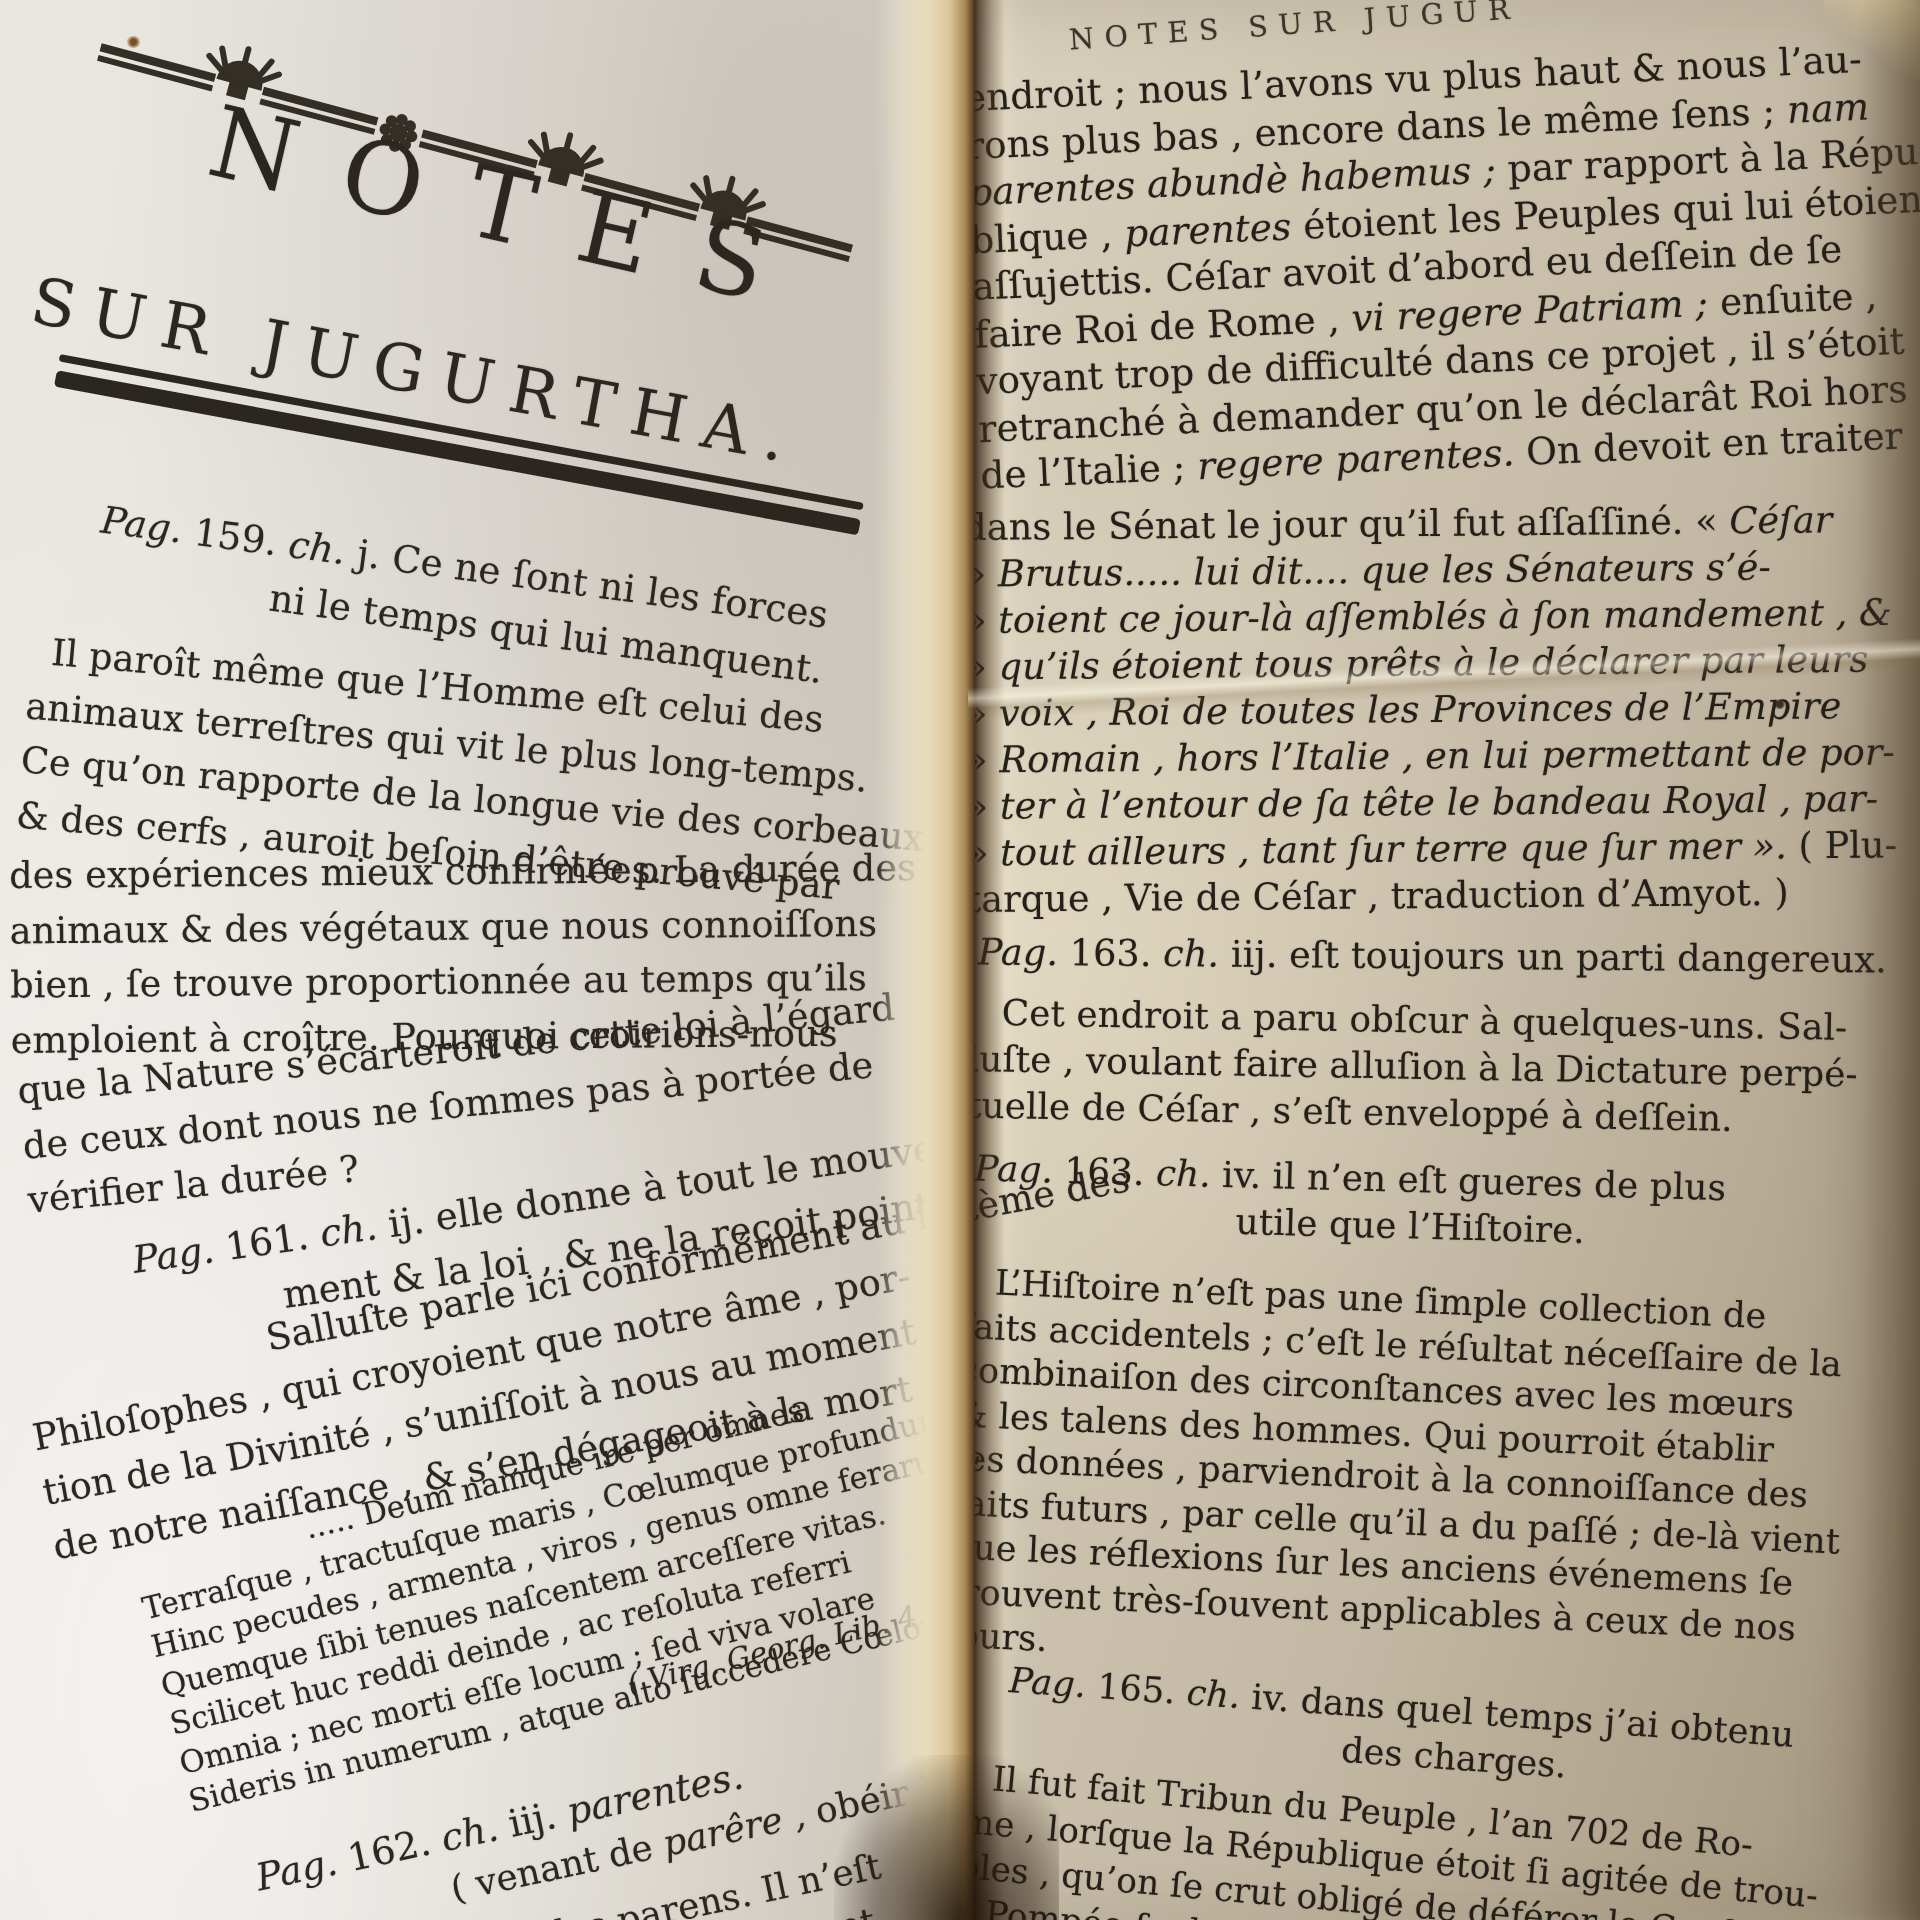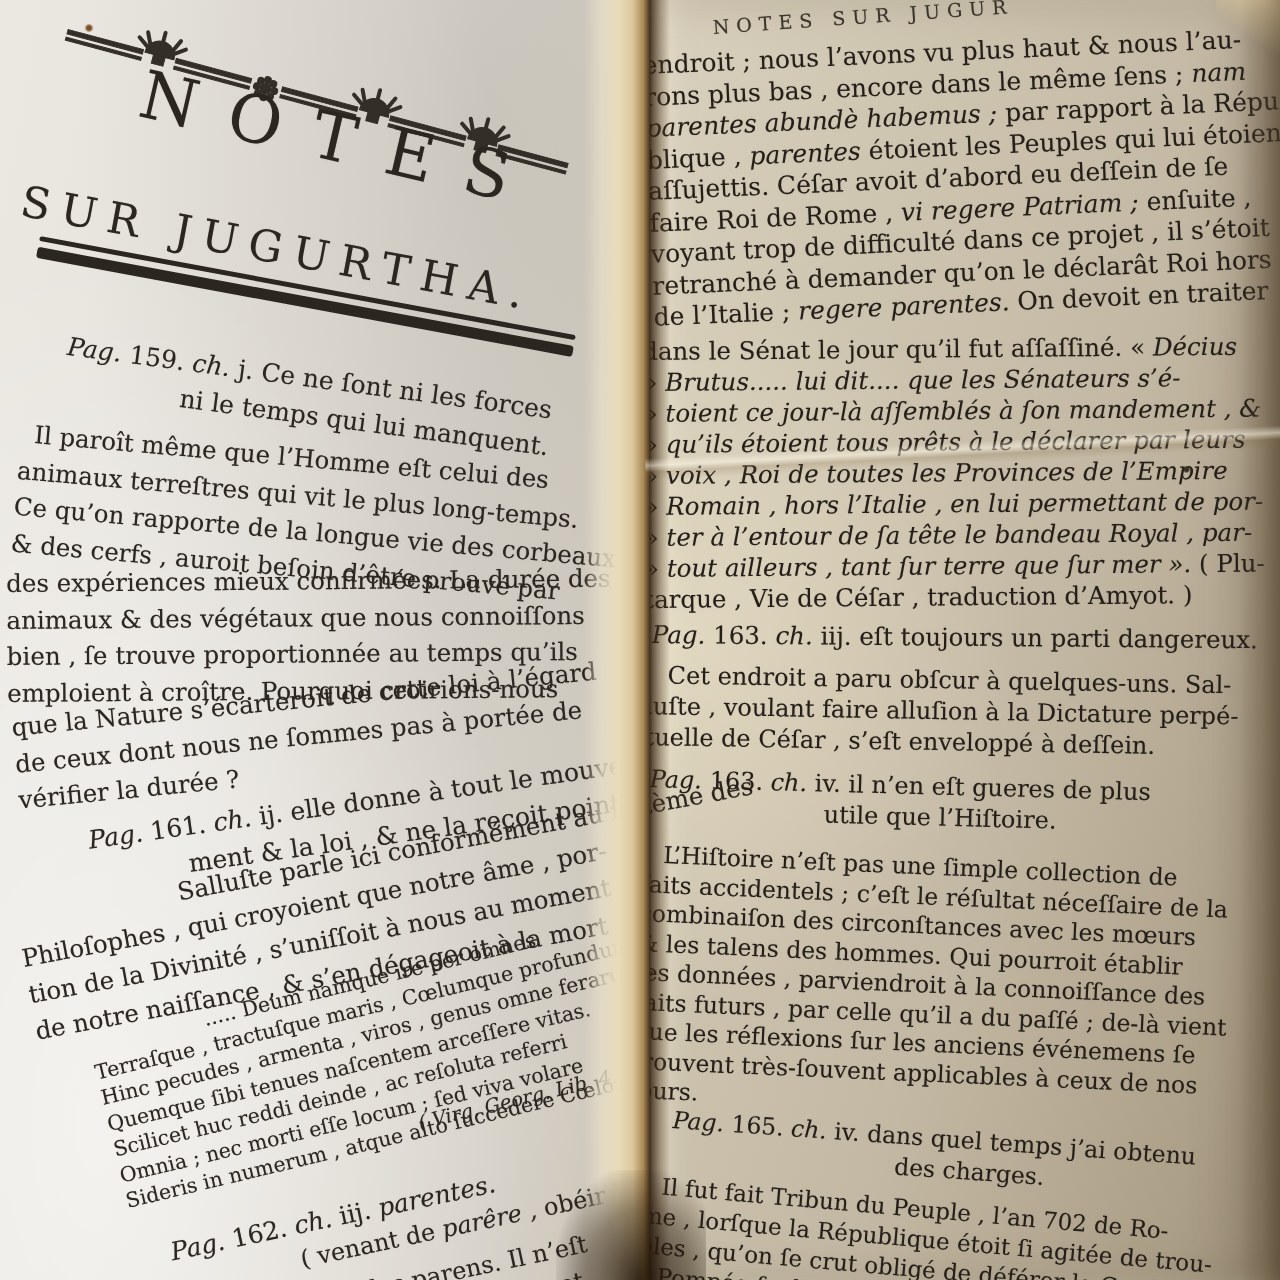--- a/index.html
+++ b/index.html
@@ -196,21 +196,21 @@
       <div class="tl"><span class="seg-r">rons plus bas , encore dans le même ſens ; </span><span class="seg-i">nam</span></div>
       <div class="tl"><span class="seg-i">parentes abundè habemus ;</span><span class="seg-r"> par rapport à la Répu-</span></div>
       <div class="tl"><span class="seg-r">blique , </span><span class="seg-i">parentes</span><span class="seg-r"> étoient les Peuples qui lui étoient</span></div>
       <div class="tl"><span class="seg-r">aſſujettis. Céſar avoit d’abord eu deſſein de ſe</span></div>
       <div class="tl"><span class="seg-r">faire Roi de Rome , </span><span class="seg-i">vi regere Patriam ;</span><span class="seg-r"> enſuite ,</span></div>
       <div class="tl"><span class="seg-r">voyant trop de difficulté dans ce projet , il s’étoit</span></div>
       <div class="tl"><span class="seg-r">retranché à demander qu’on le déclarât Roi hors</span></div>
       <div class="tl"><span class="seg-r">de l’Italie ; </span><span class="seg-i">regere parentes.</span><span class="seg-r"> On devoit en traiter</span></div>
     </div>
   <div class="blk rp b-p0b">
-      <div class="tl"><span class="seg-r">dans le Sénat le jour qu’il fut aſſaſſiné. « </span><span class="seg-i">Décius</span></div>
+      <div class="tl"><span class="seg-r">dans le Sénat le jour qu’il fut aſſaſſiné. « </span><span class="seg-i">Céſar</span></div>
       <div class="tl"><span class="seg-r">» </span><span class="seg-i">Brutus..... lui dit.... que les Sénateurs s’é-</span></div>
       <div class="tl"><span class="seg-r">» </span><span class="seg-i">toient ce jour-là aſſemblés à ſon mandement , &amp;</span></div>
       <div class="tl"><span class="seg-r">» </span><span class="seg-i">qu’ils étoient tous prêts à le déclarer par leurs</span></div>
       <div class="tl"><span class="seg-r">» </span><span class="seg-i">voix , Roi de toutes les Provinces de l’Empire</span></div>
       <div class="tl"><span class="seg-r">» </span><span class="seg-i">Romain , hors l’Italie , en lui permettant de por-</span></div>
       <div class="tl"><span class="seg-r">» </span><span class="seg-i">ter à l’entour de ſa tête le bandeau Royal , par-</span></div>
       <div class="tl"><span class="seg-r">» </span><span class="seg-i">tout ailleurs , tant ſur terre que ſur mer ».</span><span class="seg-r"> ( Plu-</span></div>
       <div class="tl"><span class="seg-r">tarque , Vie de Céſar , traduction d’Amyot. )</span></div>
     </div>
   <div class="blk rp b-h163a">

